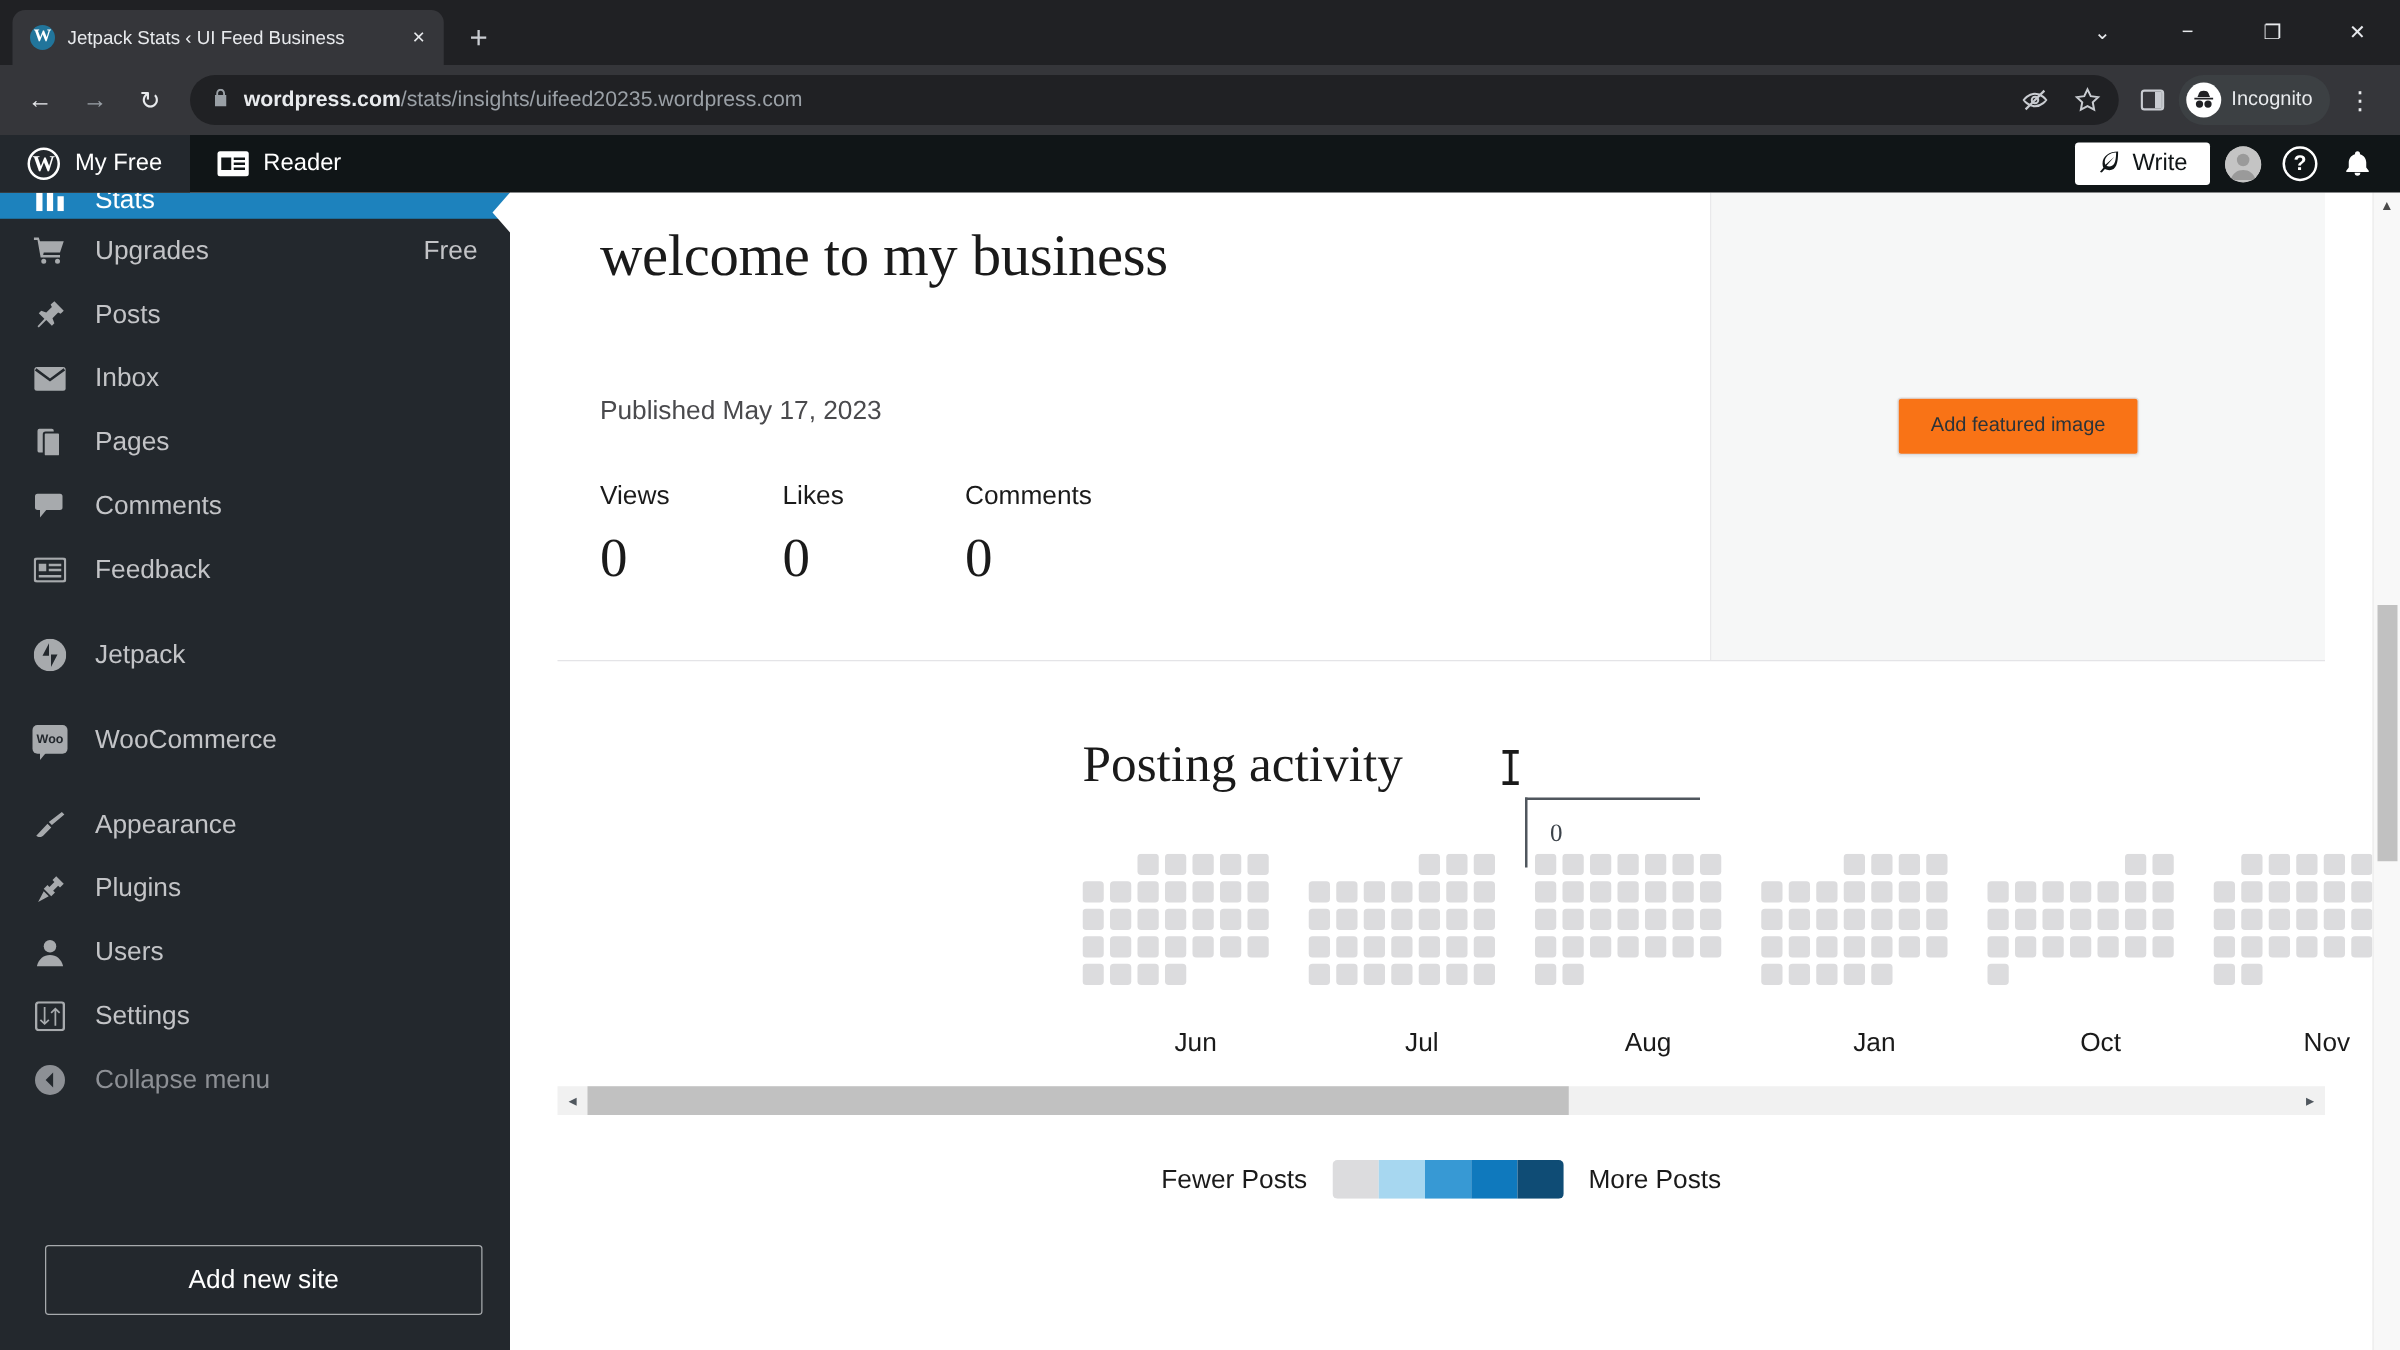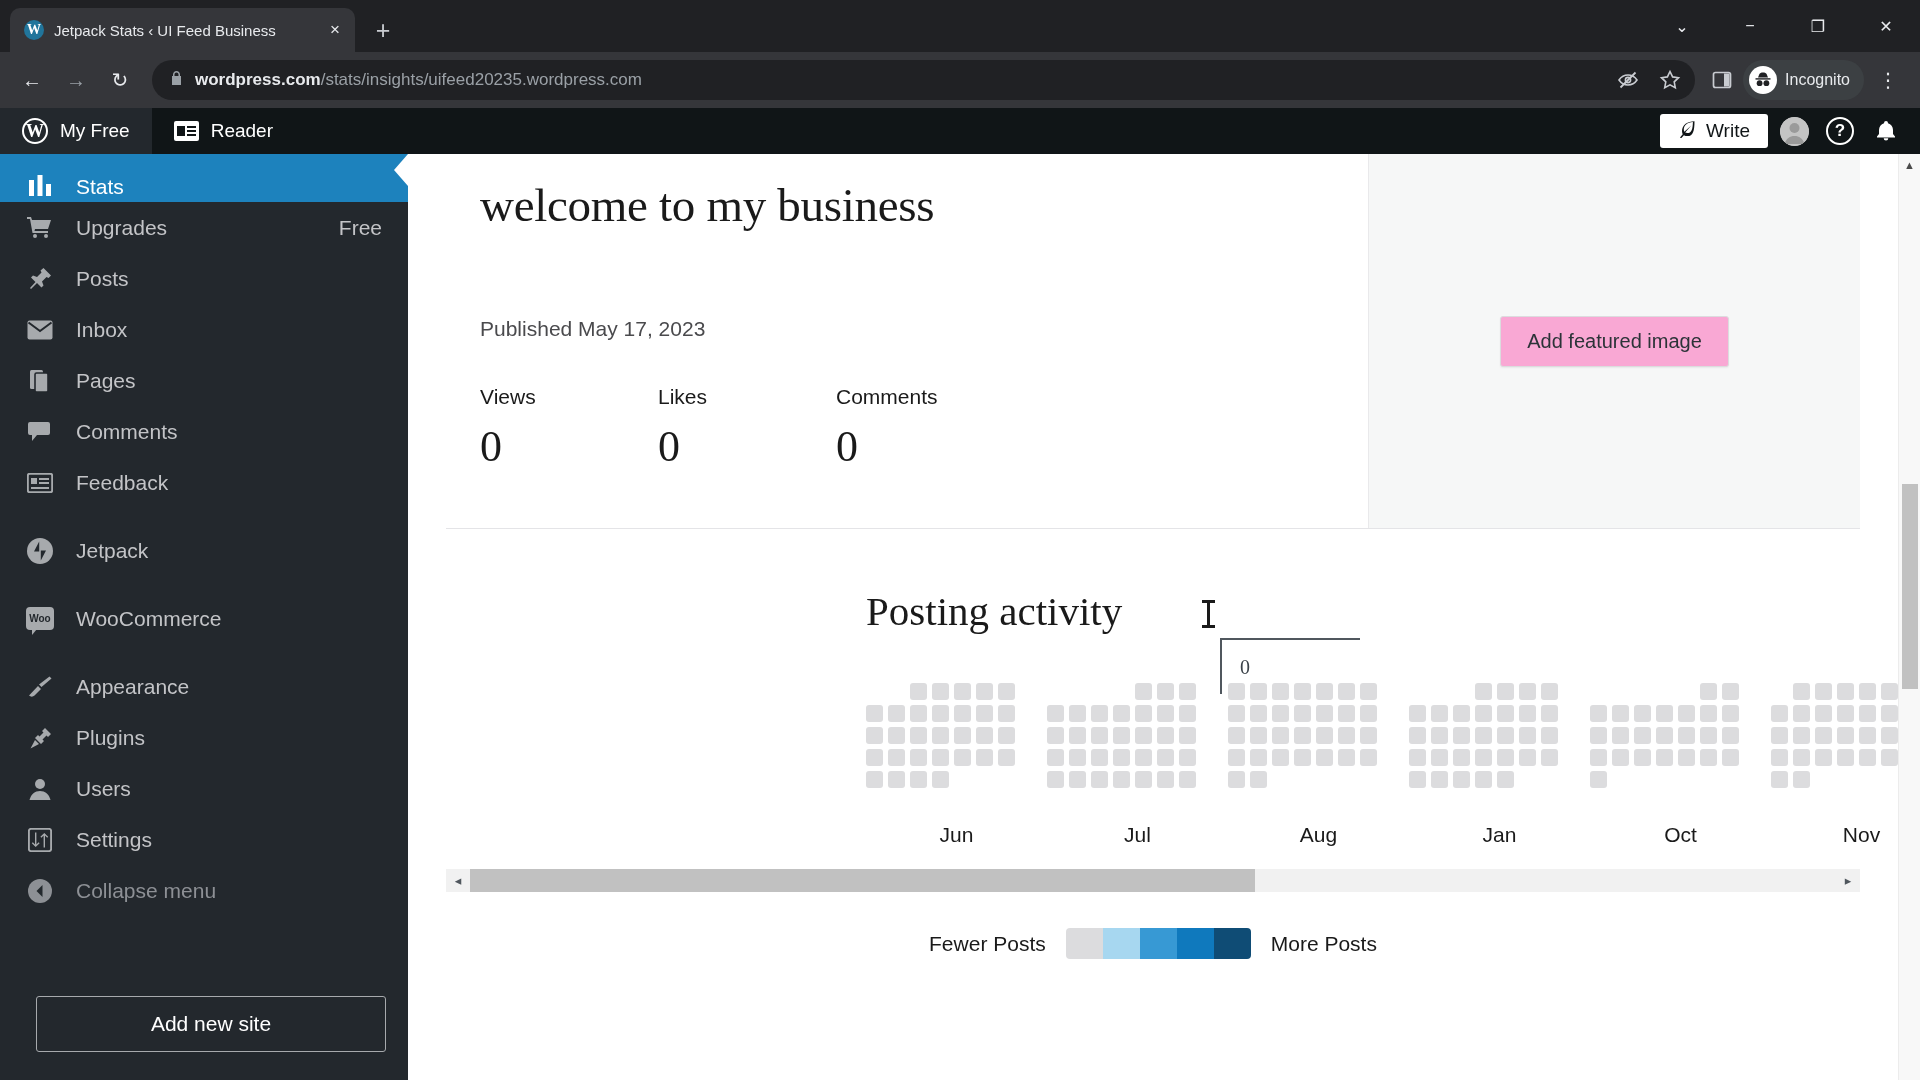--- a/index.html
+++ b/index.html
@@ -150,21 +150,21 @@
   .sidebar {
     width: 408px; background: #23282d; flex-shrink: 0;
     display: flex; flex-direction: column; position: relative; overflow: hidden;
   }
   .side-scroll { flex: 1; overflow: hidden; }
   .nav-item {
     height: 51px; display: flex; align-items: center; gap: 22px;
     padding: 0 26px; color: #c3c4c7; font-size: 21px;
   }
   .nav-item.active { background: #1d82bd; color: #fff; }
-  .nav-item.stats-partial { height: 48px; align-items: flex-end; padding-bottom: 3px; }
+  .nav-item.stats-partial { height: 21px; align-items: flex-end; padding-bottom: 3px; }
   .nav-ico {
     width: 28px; height: 28px; flex-shrink: 0;
     display: flex; align-items: center; justify-content: center;
     font-size: 22px; color: #a7aaad;
   }
   .nav-item.active .nav-ico { color: #fff; }
   .nav-lbl { flex: 1; white-space: nowrap; }
   .nav-badge { font-size: 21px; color: #c3c4c7; }
   .nav-item.dim { color: #8d9095; }
   .nav-item.dim .nav-ico { color: #8d9095; }
@@ -196,34 +196,34 @@
   .post-card {
     margin: 0 38px; display: flex; border-bottom: 1px solid #e4e4e7;
     height: 375px;
   }
   .post-left { flex: 1; padding: 24px 34px 0 34px; min-width: 0; }
   .post-title {
     font-family: "Liberation Serif", serif; font-size: 47px;
     color: #1a1a1a; font-weight: 400; letter-spacing: -0.3px;
   }
   .post-meta { margin-top: 85px; font-size: 21px; color: #4a4a4d; }
-  .post-stats { margin-top: 44px; display: flex; gap: 32px; }
+  .post-stats { margin-top: 44px; display: flex; }
   .stat { width: 146px; }
   .stat-lbl { font-size: 21px; color: #1a1a1a; }
   .stat-val {
     font-family: "Liberation Serif", serif; font-size: 44px;
     color: #1a1a1a; margin-top: 12px; font-weight: 400;
   }
   .post-right {
     width: 492px; background: #f6f7f7; border-left: 1px solid #e9e9eb;
     display: flex; align-items: center; justify-content: center; flex-shrink: 0;
   }
   .featured-btn {
-    background: #f9a8d4; border: 1px solid #dcdcde; border-radius: 3px;
-    padding: 13px 26px; font-size: 20px; color: #2c3338;
+    background: #f97316; border: 1px solid #dcdcde; border-radius: 3px;
+    padding: 13px 26px; font-size: 16px; color: #2c3338;
     box-shadow: 0 1px 2px rgba(0,0,0,.06);
   }
 
   
   .ibeam {
     position: absolute; left: 799px; top: 447px;
     width: 3px; height: 26px; background: #1a1a1a;
   }
   .ibeam::before, .ibeam::after {
     content: ''; position: absolute; left: -5px; width: 13px; height: 3px; background: #1a1a1a;

